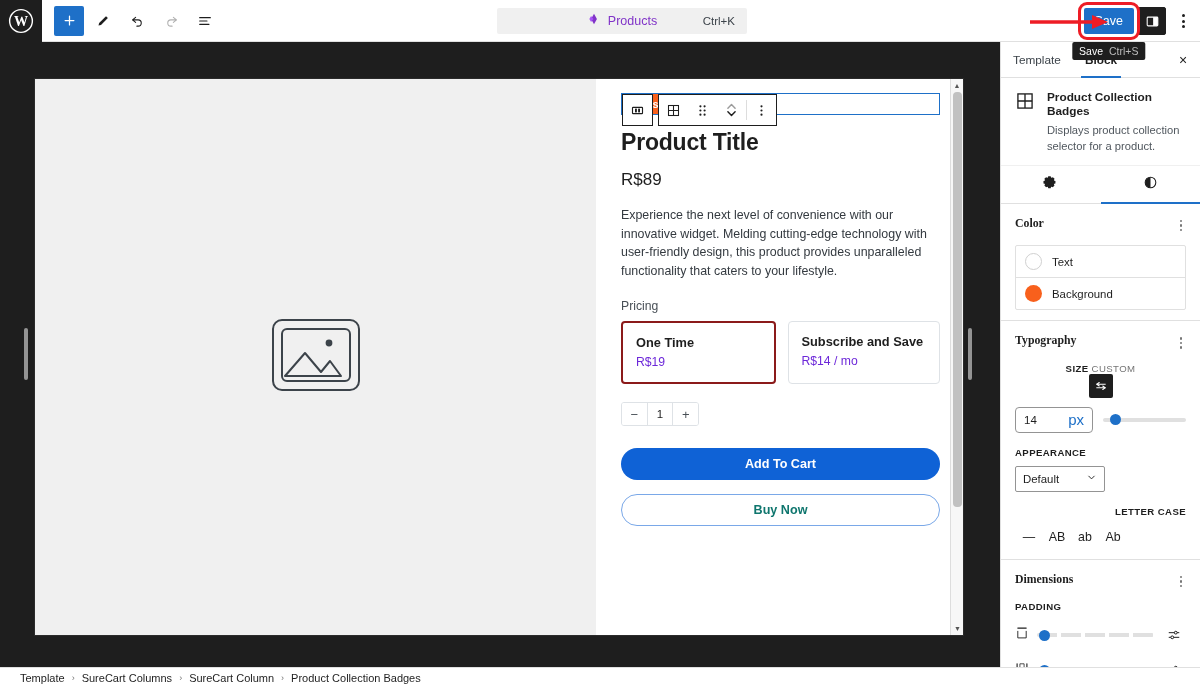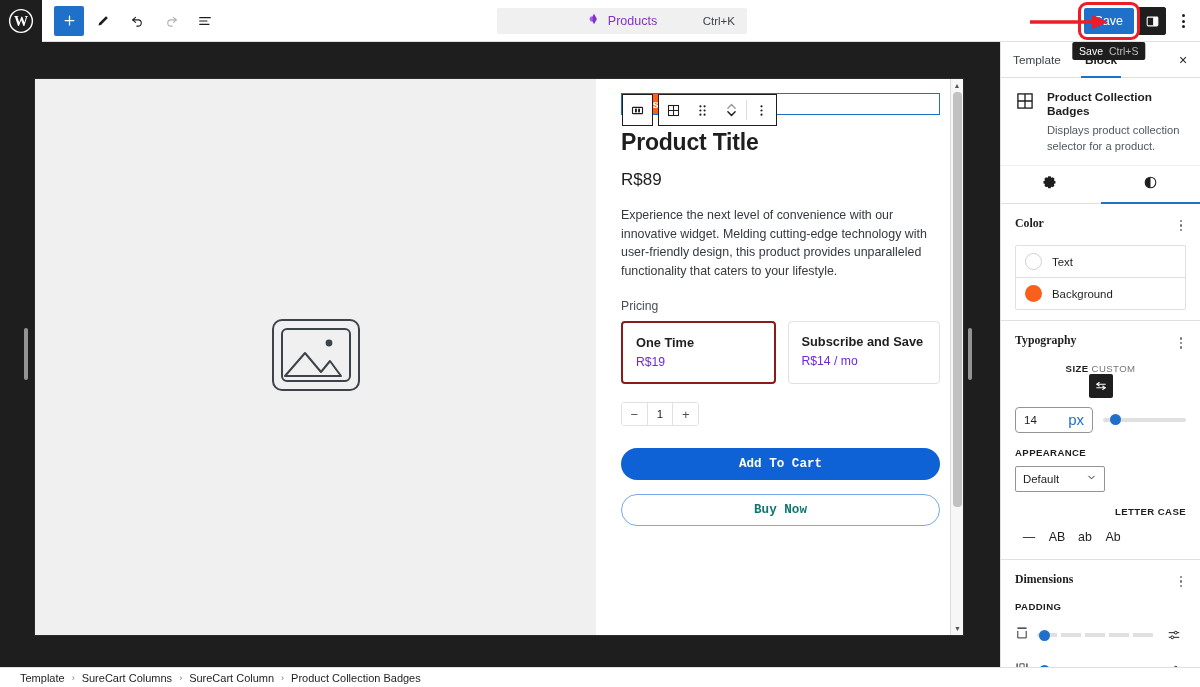--- a/index.html
+++ b/index.html
@@ -139,21 +139,21 @@
   }
   .price-opt.selected { border: 2px solid #8b1a1a; }
   .po-name { font-size: 12.8px; font-weight: bold; color: #1e1e1e; margin-bottom: 5px; }
   .po-sub { font-size: 12.2px; color: #6d28d9; }
   .qty-box { display: flex; border: 1px solid #dee2e6; border-radius: 3px; width: 78px; height: 24px; margin-bottom: 22px; overflow:hidden;}
   .qty-b { flex: 1; display: flex; align-items: center; justify-content: center; font-size: 13px; color: #495057; cursor: pointer; background:#fff;}
   .qty-val { flex: 1; display: flex; align-items: center; justify-content: center; font-size: 11.5px; color: #1e1e1e;
              border-left: 1px solid #dee2e6; border-right: 1px solid #dee2e6; }
   .btn-cart, .btn-buy {
     display: block; width: 100%; height: 32px; border-radius: 16px;
-    font-size: 12.6px; font-weight: bold; cursor: pointer; font-family:Liberation Mono, monospace;
+    font-size: 12.6px; font-weight: bold; cursor: pointer; font-family:Liberation Sans, sans-serif;
   }
   .btn-cart { background: #0f62d6; color: #fff; border: none; margin-bottom: 14px; }
   .btn-buy { background: #fff; color: #0f766e; border: 1px solid #7aa8e8; }
 
   
   .cv-scroll {
     position: absolute; right: 0; top: 0; width: 13px; height: 100%;
     background: #f7f7f7; border-left: 1px solid #ddd;
   }
   .cv-arrow { height: 13px; display: flex; align-items: center; justify-content: center; color: #555; font-size: 7px; }

